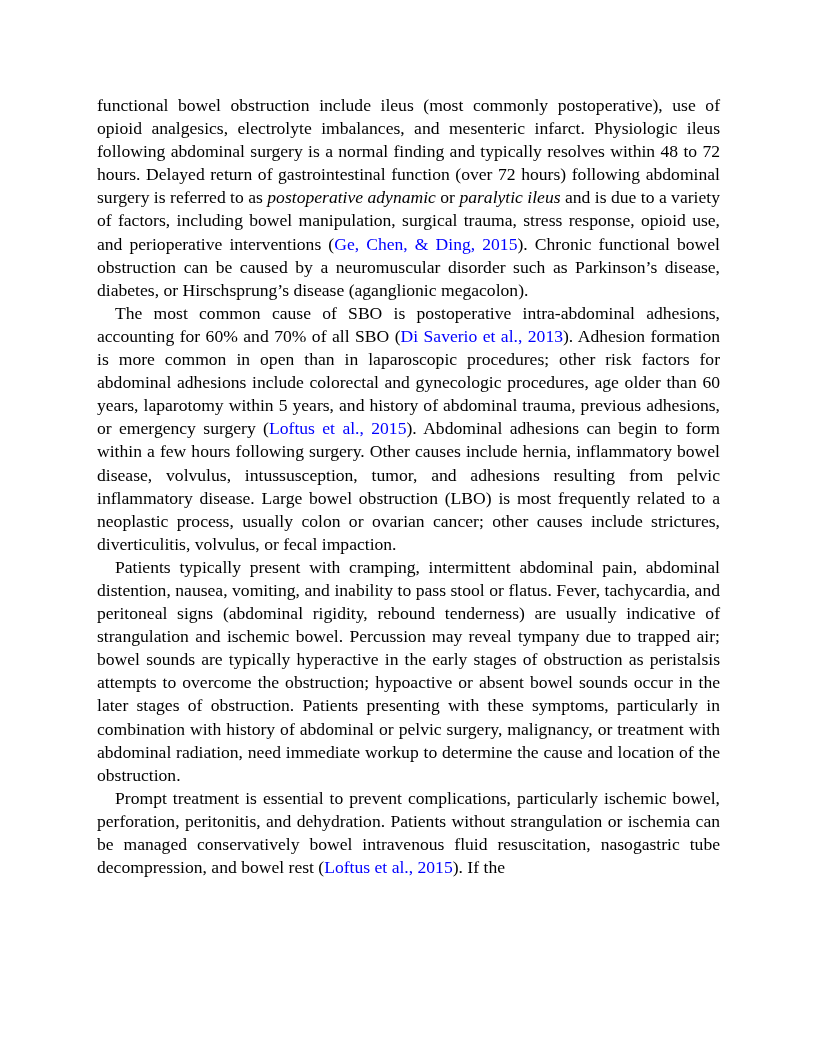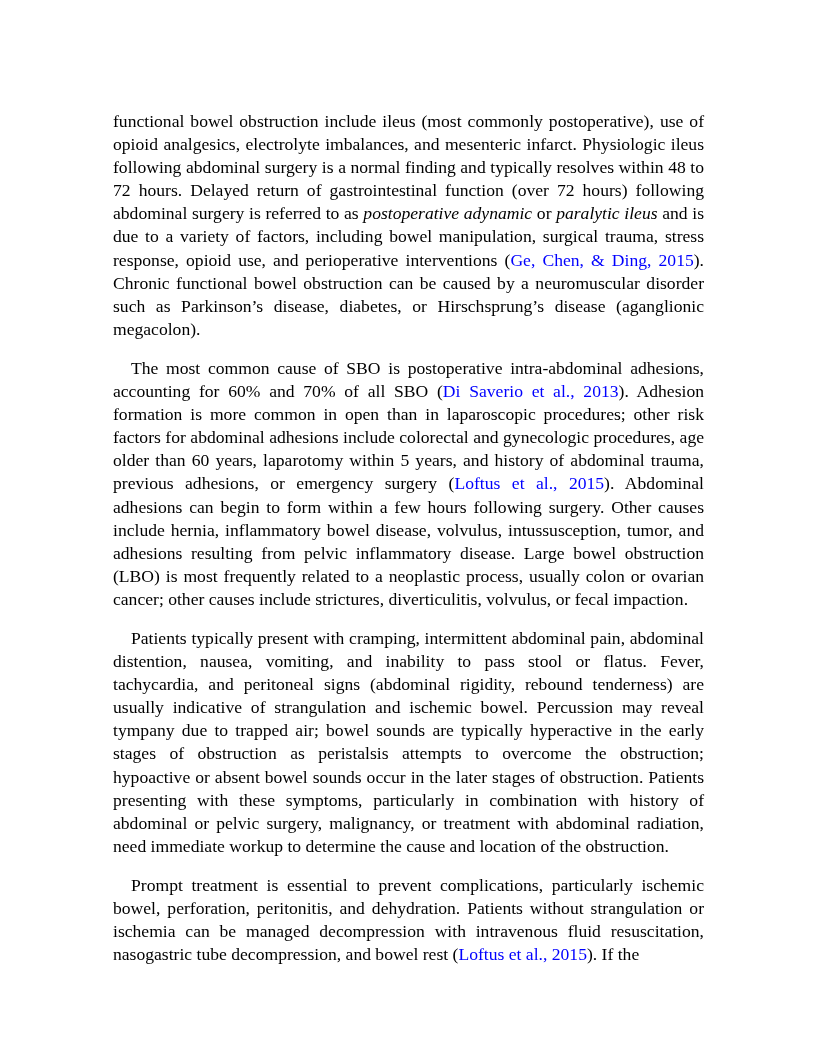--- a/index.html
+++ b/index.html
@@ -8,34 +8,34 @@
     position: absolute;
     left: 97px;
     top: 94px;
     width: 623px;
     font-family: "Liberation Serif", serif;
     font-size: 17.6px;
     line-height: 23.1px;
     color: #000000;
     text-align: justify;
   }
-  .page p { margin: 16px; }
+  .page p { margin: 0; }
   .indent { text-indent: 18px; }
   .cite { color: #0000ff; text-decoration: none; }
   em { font-style: italic; }
 </style>
 </head>
 <body>
 
 <div class="page">
   <p>
     <span>functional bowel obstruction include ileus (most commonly postoperative), use of opioid analgesics, electrolyte imbalances, and mesenteric infarct. Physiologic ileus following abdominal surgery is a normal finding and typically resolves within 48 to 72 hours. Delayed return of gastrointestinal function (over 72 hours) following abdominal surgery is referred to as </span><em>postoperative adynamic</em><span> or </span><em>paralytic ileus</em><span> and is due to a variety of factors, including bowel manipulation, surgical trauma, stress response, opioid use, and perioperative interventions (</span><a class="cite">Ge, Chen, &amp; Ding, 2015</a><span>). Chronic functional bowel obstruction can be caused by a neuromuscular disorder such as Parkinson’s disease, diabetes, or Hirschsprung’s disease (aganglionic megacolon).</span>
   </p>
   <p class="indent">
     <span>The most common cause of SBO is postoperative intra-abdominal adhesions, accounting for 60% and 70% of all SBO (</span><a class="cite">Di Saverio et al., 2013</a><span>). Adhesion formation is more common in open than in laparoscopic procedures; other risk factors for abdominal adhesions include colorectal and gynecologic procedures, age older than 60 years, laparotomy within 5 years, and history of abdominal trauma, previous adhesions, or emergency surgery (</span><a class="cite">Loftus et al., 2015</a><span>). Abdominal adhesions can begin to form within a few hours following surgery. Other causes include hernia, inflammatory bowel disease, volvulus, intussusception, tumor, and adhesions resulting from pelvic inflammatory disease. Large bowel obstruction (LBO) is most frequently related to a neoplastic process, usually colon or ovarian cancer; other causes include strictures, diverticulitis, volvulus, or fecal impaction.</span>
   </p>
   <p class="indent">
     <span>Patients typically present with cramping, intermittent abdominal pain, abdominal distention, nausea, vomiting, and inability to pass stool or flatus. Fever, tachycardia, and peritoneal signs (abdominal rigidity, rebound tenderness) are usually indicative of strangulation and ischemic bowel. Percussion may reveal tympany due to trapped air; bowel sounds are typically hyperactive in the early stages of obstruction as peristalsis attempts to overcome the obstruction; hypoactive or absent bowel sounds occur in the later stages of obstruction. Patients presenting with these symptoms, particularly in combination with history of abdominal or pelvic surgery, malignancy, or treatment with abdominal radiation, need immediate workup to determine the cause and location of the obstruction.</span>
   </p>
   <p class="indent">
-    <span>Prompt treatment is essential to prevent complications, particularly ischemic bowel, perforation, peritonitis, and dehydration. Patients without strangulation or ischemia can be managed decompression with intravenous fluid resuscitation, nasogastric tube decompression, and bowel rest (</span><a class="cite">Loftus et al., 2015</a><span>). If the</span>
+    <span>Prompt treatment is essential to prevent complications, particularly ischemic bowel, perforation, peritonitis, and dehydration. Patients without strangulation or ischemia can be managed conservatively bowel intravenous fluid resuscitation, nasogastric tube decompression, and bowel rest (</span><a class="cite">Loftus et al., 2015</a><span>). If the</span>
   </p>
 </div>
 
 </body></html>

